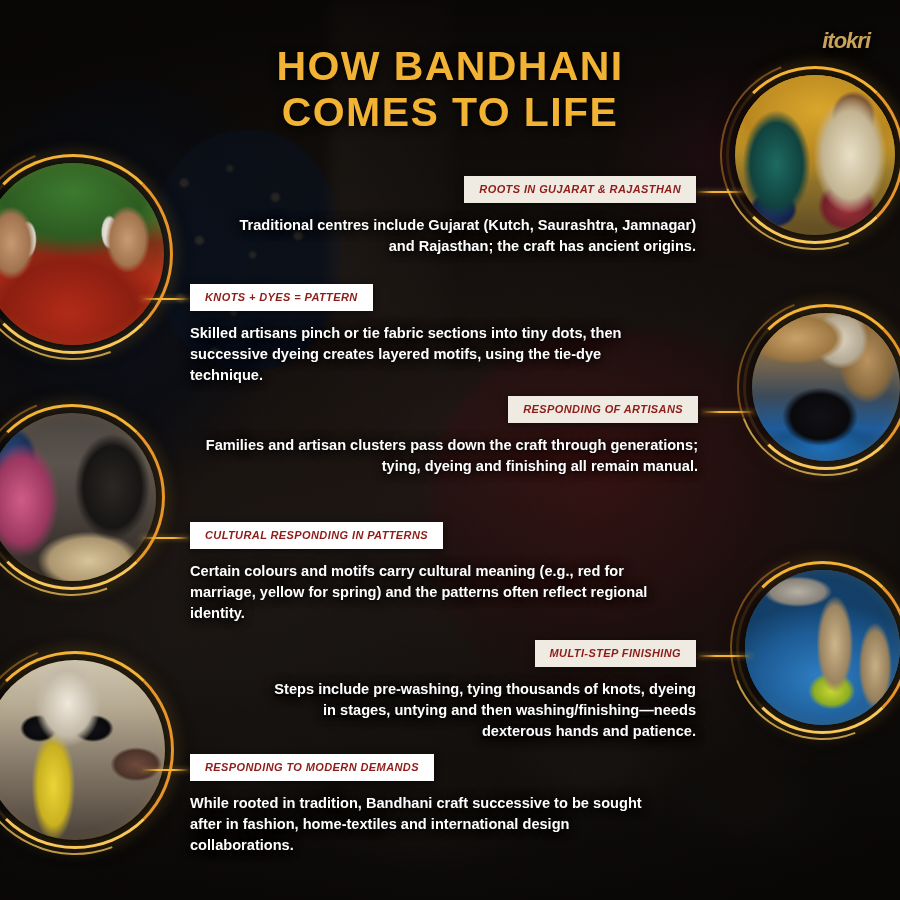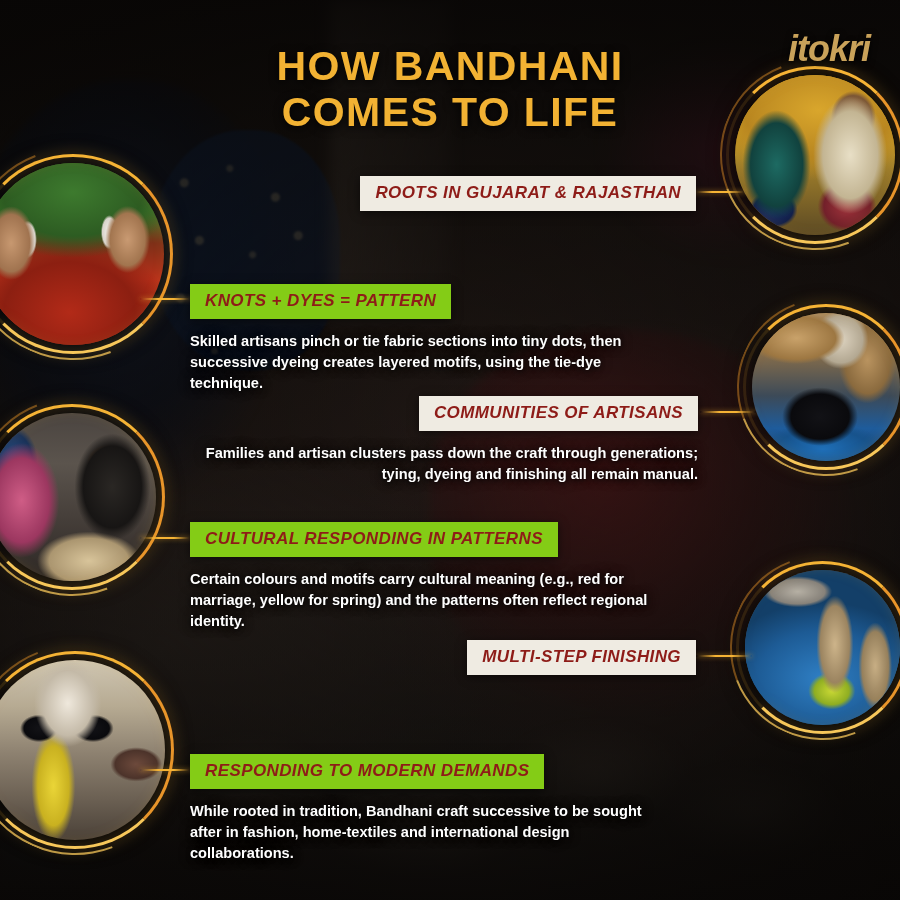--- a/index.html
+++ b/index.html
@@ -102,21 +102,21 @@
     font-weight:bold;
     letter-spacing:1.4px;
     line-height:1.12;
     text-shadow:0 2px 10px rgba(0,0,0,.85);
   }
   #page-title .tl { display:block; }
 
   
   #brand-logo {
     position:absolute; top:28px; right:30px;
-    font-size:36px; font-weight:bold; font-style:italic;
+    font-size:22px; font-weight:bold; font-style:italic;
     color:#C9A25A;
     letter-spacing:-1px;
     text-shadow:0 2px 7px rgba(0,0,0,.9);
     z-index:7;
   }
 
   
   .photo-circle { position:absolute; z-index:4; }
   .photo-circle .disc {
     position:absolute; inset:0;
@@ -234,30 +234,30 @@
     position:absolute; height:2px; z-index:5;
     background:linear-gradient(to right, rgba(245,179,53,0), #F5B335 35%, #F5B335 65%, rgba(245,179,53,0));
     box-shadow:0 0 5px rgba(245,179,53,.55);
   }
 
   
   .section { position:absolute; z-index:6; }
   .badge {
     display:inline-block;
     padding:7px 15px 8px;
-    font-size:17px;
+    font-size:11px;
     font-weight:bold;
     font-style:italic;
     letter-spacing:.4px;
     color:#8E1C18;
     white-space:nowrap;
     box-shadow:0 2px 9px rgba(0,0,0,.55);
   }
   .badge.cream { background:#EFEBE2; }
-  .badge.amber { background:#84cc16; }
+  .badge.amber { background:#ffffff; }
   .body-text {
     margin-top:12px;
     color:#FFFFFF;
     font-size:14.6px;
     font-weight:bold;
     line-height:1.45;
     text-shadow:0 1px 5px rgba(0,0,0,.92), 0 0 12px rgba(0,0,0,.6);
   }
   .align-right { text-align:right; }
   .align-left  { text-align:left; }
@@ -335,37 +335,39 @@
 
 <div class="connector" style="left:694px; top:191px; width:52px;"></div>
 <div class="connector" style="left:140px; top:298px; width:52px;"></div>
 <div class="connector" style="left:700px; top:411px; width:56px;"></div>
 <div class="connector" style="left:140px; top:537px; width:52px;"></div>
 <div class="connector" style="left:696px; top:655px; width:56px;"></div>
 <div class="connector" style="left:140px; top:769px; width:52px;"></div>
 
 <div class="section align-right" style="left:236px; top:176px; width:460px;">
   <span class="badge cream">ROOTS IN GUJARAT &amp; RAJASTHAN</span>
+  <p class="body-text">Traditional centres include Gujarat (Kutch, Saurashtra, Jamnagar) and Rajasthan; the craft has ancient origins.</p>
 </div>
 
 <div class="section align-left" style="left:190px; top:284px; width:475px;">
   <span class="badge amber">KNOTS + DYES = PATTERN</span>
   <p class="body-text">Skilled artisans pinch or tie fabric sections into tiny dots, then successive dyeing creates layered motifs, using the tie-dye technique.</p>
 </div>
 
 <div class="section align-right" style="left:198px; top:396px; width:500px;">
-  <span class="badge cream">COMMUNITIES OF ARTISANS</span>
+  <span class="badge cream">RESPONDING OF ARTISANS</span>
   <p class="body-text">Families and artisan clusters pass down the craft through generations; tying, dyeing and finishing all remain manual.</p>
 </div>
 
 <div class="section align-left" style="left:190px; top:522px; width:480px;">
   <span class="badge amber">CULTURAL RESPONDING IN PATTERNS</span>
   <p class="body-text">Certain colours and motifs carry cultural meaning (e.g., red for marriage, yellow for spring) and the patterns often reflect regional identity.</p>
 </div>
 
 <div class="section align-right" style="left:266px; top:640px; width:430px;text-decoration:underline;">
   <span class="badge cream">MULTI-STEP FINISHING</span>
+  <p class="body-text">Steps include pre-washing, tying thousands of knots, dyeing in stages, untying and then washing/finishing—needs dexterous hands and patience.</p>
 </div>
 
 <div class="section align-left" style="left:190px; top:754px; width:470px;">
   <span class="badge amber">RESPONDING TO MODERN DEMANDS</span>
   <p class="body-text">While rooted in tradition, Bandhani craft successive to be sought after in fashion, home-textiles and international design collaborations.</p>
 </div>
 
 </body></html>

